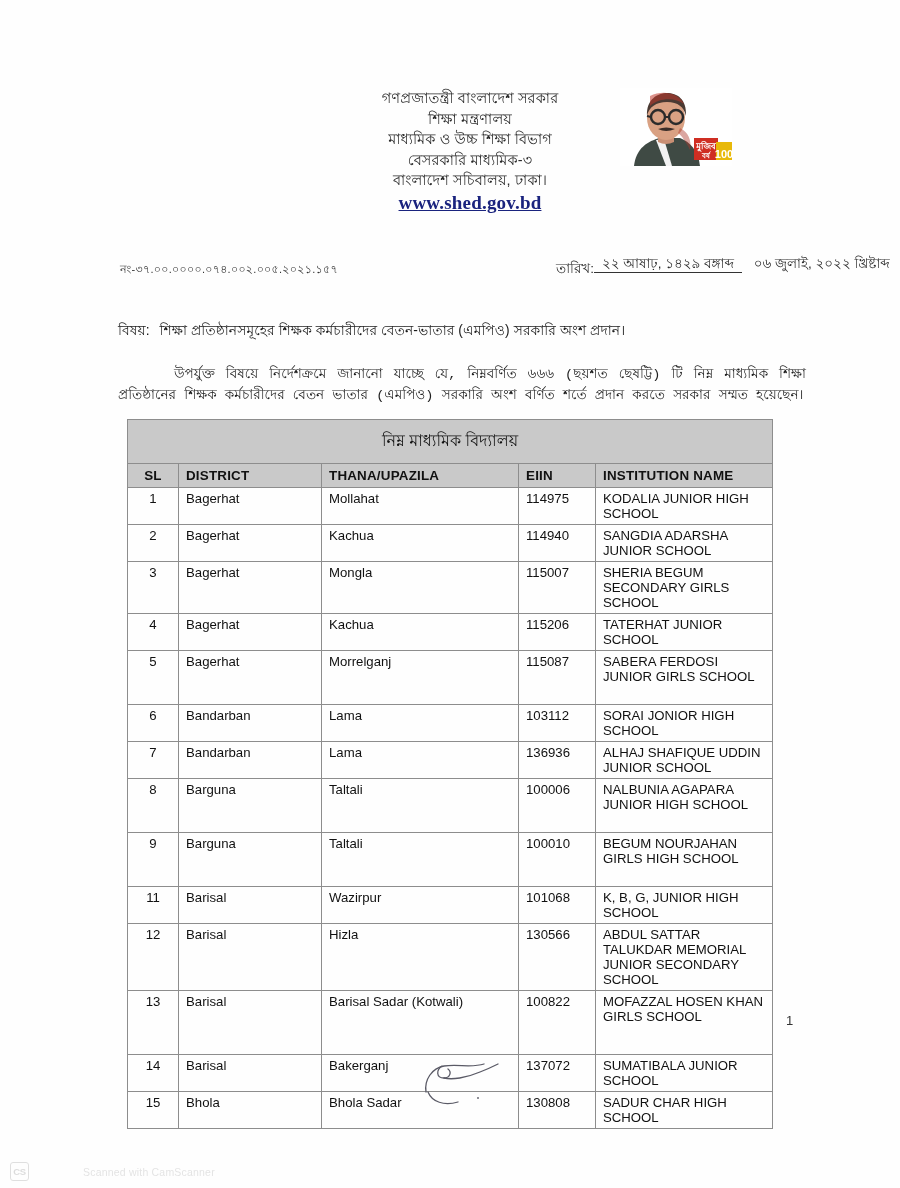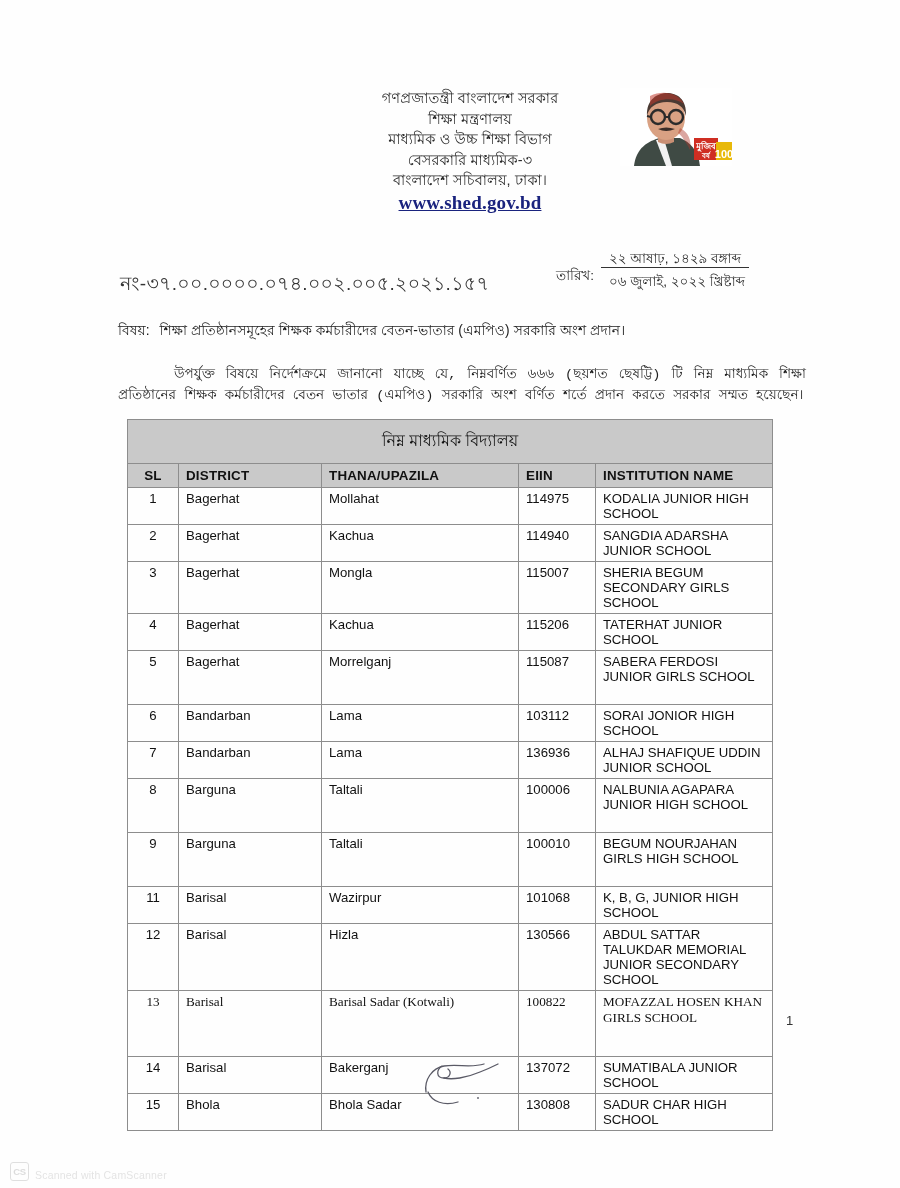--- a/index.html
+++ b/index.html
@@ -62,36 +62,36 @@
     height: 78px;
     background: #ffffff;
     overflow: hidden;
   }
   .logo-box svg { display: block; }
 
   
   .ref-no {
     position: absolute;
     left: 120px;
-    top: 269px;
-    font-size: 19px;
+    top: 261px;
+    font-size: 11px;
     color: #333;
     letter-spacing: 0.3px;
     white-space: nowrap;
   }
   .date-wrap {
     position: absolute;
     left: 556px;
     top: 248px;
     display: flex;
     align-items: center;
     font-size: 13.5px;
     color: #2a2a2a;
   }
-  .date-label { margin-right: 7px; padding-top: 10px; }
+  .date-label { padding-top: 10px; }
   .date-stack { }
   .date-bn, .date-en { padding: 1px 8px; white-space: nowrap; }
   .date-bn { border-bottom: 1.4px solid #333; }
 
   
   .subject {
     position: absolute;
     left: 118px;
     top: 319px;
     font-size: 13.8px;
@@ -151,21 +151,21 @@
     letter-spacing: 0.2px;
     padding: 4px 7px !important;
   }
   .c-sl   { width: 36px;  text-align: center !important; }
   .c-dist { width: 128px; }
   .c-than { width: 182px; }
   .c-eiin { width: 62px; }
   .c-inst { }
   td.c-sl { text-align: center !important; }
   tr.r-tall td { padding-bottom: 20px; }
-  tr.r-xtall td { padding-bottom: 30px; font-family: Liberation Serif, serif; }
+  tr.r-xtall td { padding-bottom: 30px; }
 
   
   .page-num {
     position: absolute;
     left: 786px;
     top: 1013px;
     font-size: 13px;
     color: #333;
   }
   .signature {
@@ -173,22 +173,23 @@
     left: 418px;
     top: 1058px;
     width: 120px;
     height: 70px;
   }
   .watermark {
     position: absolute;
     left: 10px;
     top: 1162px;
     display: flex;
-    align-items: flex-end;
+    align-items: center;
     opacity: 0.30;
+    gap: 48px;
   }
   .cs-logo {
     width: 17px;
     height: 17px;
     border: 1.4px solid #9a9a9a;
     border-radius: 3px;
     font-size: 9.5px;
     font-weight: bold;
     color: #8e8e8e;
     display: flex;

